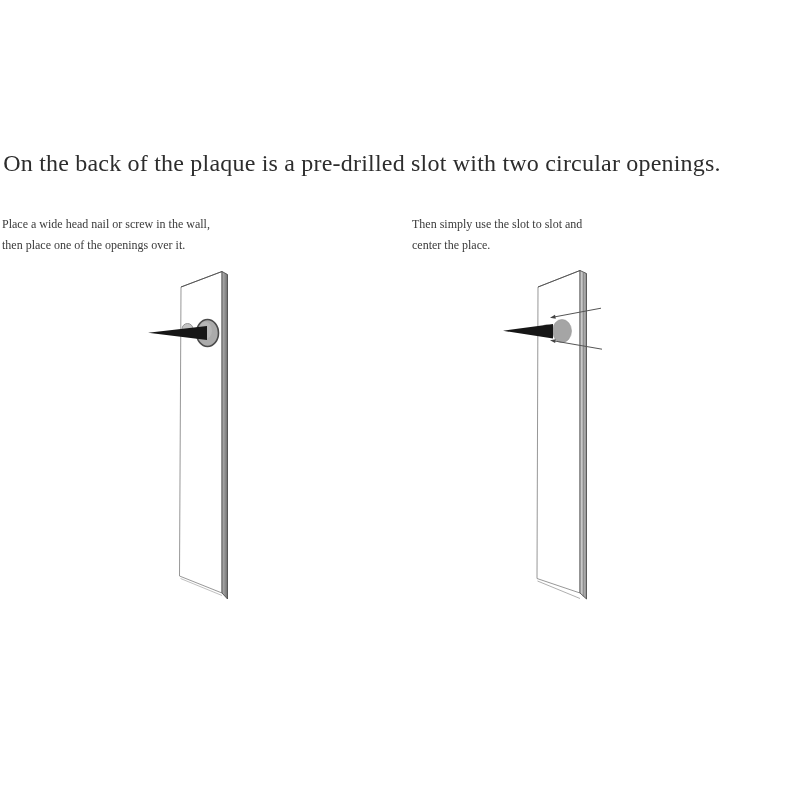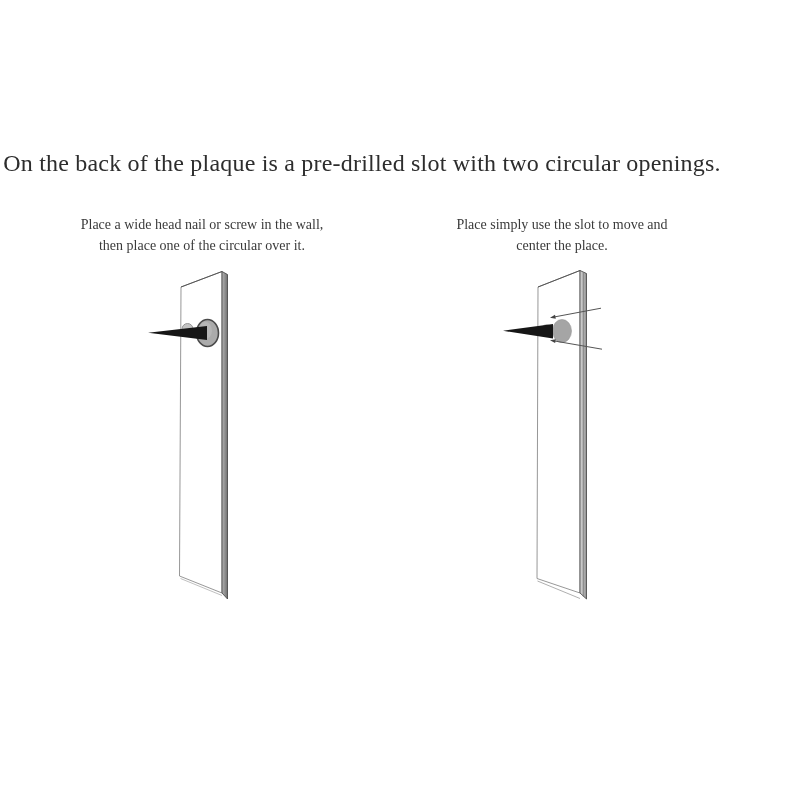--- a/index.html
+++ b/index.html
@@ -18,45 +18,44 @@
     text-align:center;
     font-size:24px;
     font-weight:400;
     letter-spacing:0.2px;
     white-space:nowrap;
     color:#2d2d2d;
   }
   .caption{
     position:absolute;
     top:214px;
-    text-align:center;
-    font-size:14px;
+    font-size:12px;
     line-height:21px;
     color:#3a3a3a;
   }
   .caption-left{left:2px;width:400px;}
   .caption-right{left:412px;width:300px;}
   .illus{position:absolute;}
   .illus-left{left:140px;top:262px;width:100px;height:345px;}
   .illus-right{left:495px;top:262px;width:115px;height:345px;}
 </style>
 </head>
 <body>
 
 <div class="page">
 
   <div class="title">On the back of the plaque is a pre-drilled slot with two circular openings.</div>
 
   <div class="caption caption-left">
     <div>Place a wide head nail or screw in the wall,</div>
-    <div>then place one of the circular over it.</div>
+    <div>then place one of the openings over it.</div>
   </div>
 
   <div class="caption caption-right">
-    <div>Place simply use the slot to move and</div>
+    <div>Then simply use the slot to slot and</div>
     <div>center the place.</div>
   </div>
 
   <svg class="illus illus-left" viewBox="140 262 100 345">
     <defs>
       <linearGradient id="edgeGradL" x1="0" y1="0" x2="1" y2="0">
         <stop offset="0" stop-color="#b3b3b3"></stop>
         <stop offset="0.55" stop-color="#8f8f8f"></stop>
         <stop offset="1" stop-color="#6f6f6f"></stop>
       </linearGradient>

